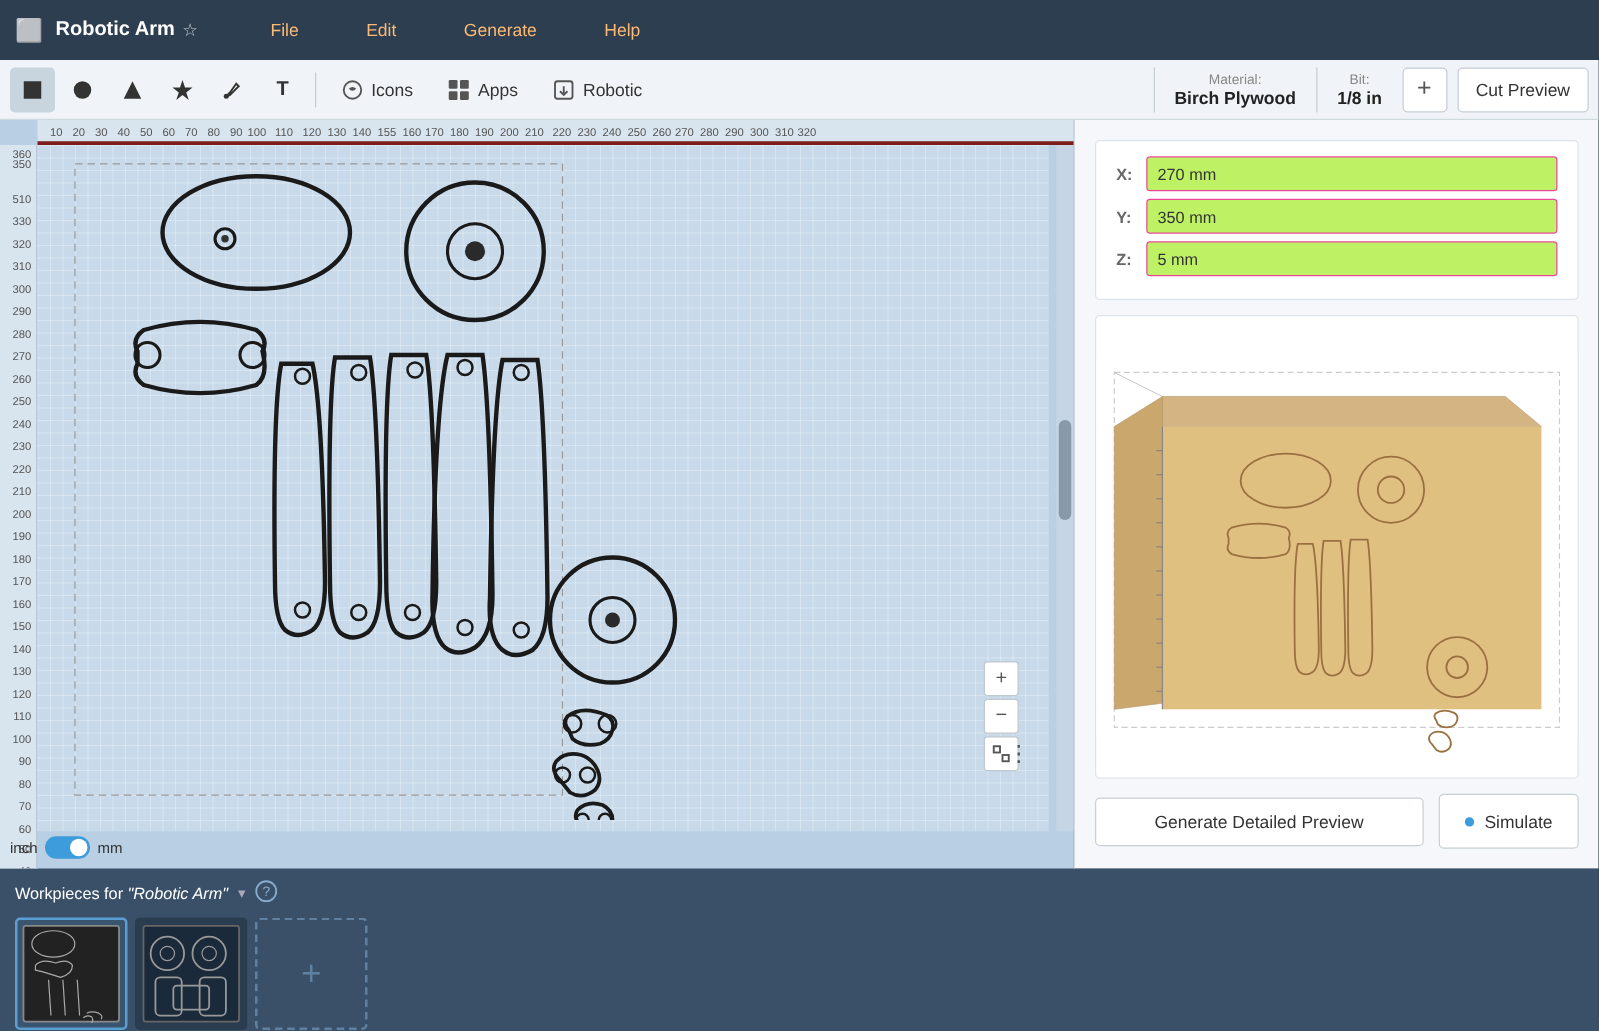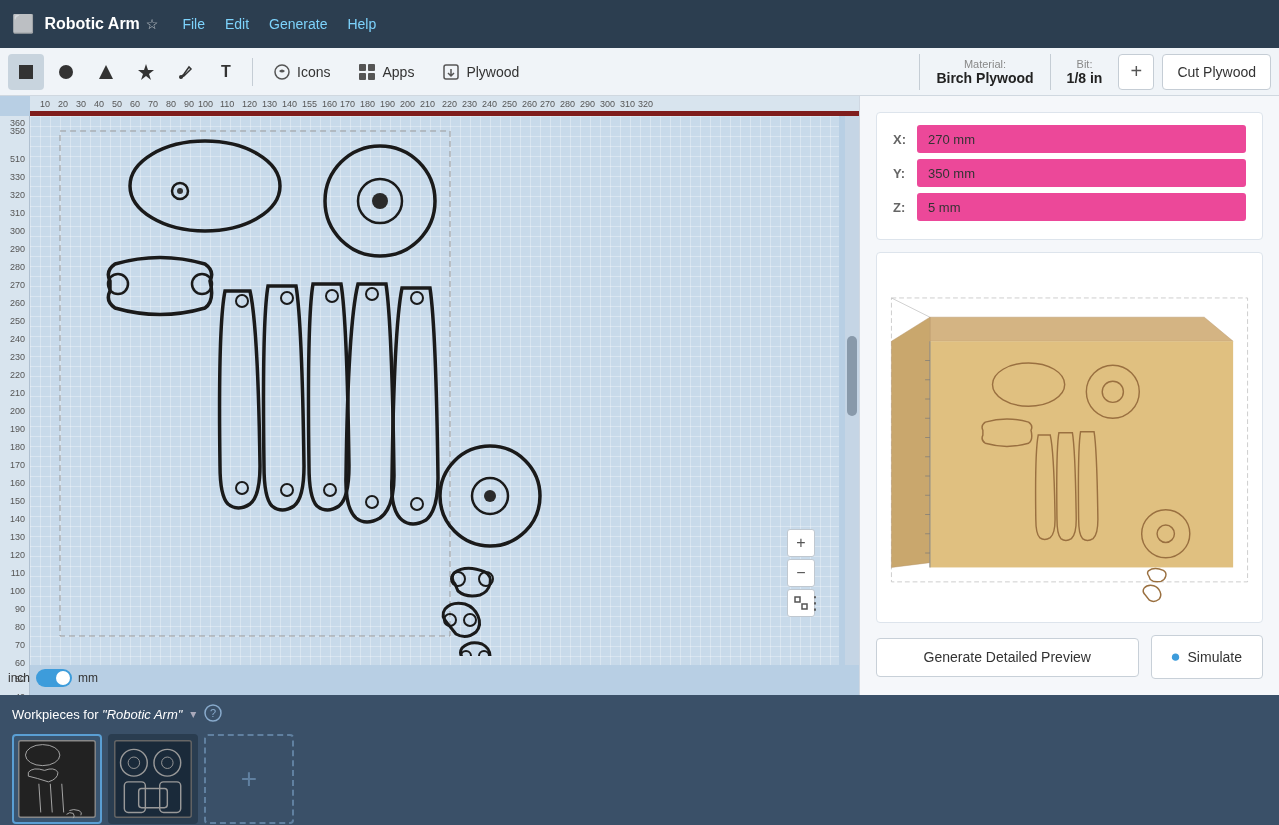--- a/index.html
+++ b/index.html
@@ -12,21 +12,21 @@
       display: flex;
       align-items: center;
       padding: 0 12px;
       color: white;
       flex-shrink: 0;
     }
     #title-bar .window-icon { margin-right: 10px; font-size: 18px; opacity: 0.8; }
     #title-bar .project-name { font-size: 16px; font-weight: 600; margin-right: 6px; }
     #title-bar .star-icon { font-size: 14px; opacity: 0.7; margin-right: 24px; }
     #title-bar .menu-items { display: flex; gap: 20px; }
-    #title-bar .menu-item { color: #7dd3fc; font-size: 14px; cursor: pointer; }
+    #title-bar .menu-item { color: #fdba74; font-size: 14px; cursor: pointer; margin-left: 34px; }
     #carve-button {
       margin-left: auto;
       background: #3d9cdb;
       color: white;
       border: none;
       padding: 10px 32px;
       font-size: 16px;
       font-weight: 600;
       cursor: pointer;
       border-radius: 3px;
@@ -122,21 +122,21 @@
       position: relative;
       overflow: hidden;
     }
 
     
     #ruler-top {
       position: absolute;
       top: 0; left: 30px; right: 0;
       height: 20px;
       background: #d8e4ee;
-      border-bottom: 5px solid #7f1d1d;
+      border-bottom: 3px solid #7f1d1d;
       display: flex;
       align-items: flex-end;
       font-size: 9px;
       color: #555;
       overflow: hidden;
     }
     #ruler-left {
       position: absolute;
       top: 20px; left: 0;
       width: 30px;
@@ -278,26 +278,26 @@
       border: 1px solid #dde4ec;
       border-radius: 4px;
       padding: 12px 16px;
     }
     #material-dimensions h3 { font-size: 13px; color: #555; margin-bottom: 10px; }
     .dim-row { display: flex; align-items: center; margin-bottom: 6px; }
     .dim-label { width: 24px; font-size: 13px; color: #666; font-weight: 600; }
     .dim-input {
       flex: 1;
       height: 28px;
-      border: 3px solid #ec4899;
+      border: 1px solid #ec4899;
       border-radius: 3px;
       padding: 0 8px;
       font-size: 13px;
       color: #333;
-      background: #ec4899;
+      background: #bef264;
     }
 
     
     #preview-3d {
       flex: 1;
       position: relative;
       background: white;
       border: 1px solid #dde4ec;
       border-radius: 4px;
       overflow: hidden;
@@ -459,34 +459,34 @@
         <rect x="1" y="10" width="7" height="7" rx="1" fill="#555"></rect>
         <rect x="10" y="10" width="7" height="7" rx="1" fill="#555"></rect>
       </svg>
     <span>Apps</span>
   </button>
   <button class="tool-text-btn">
     <svg width="18" height="18">
         <rect x="2" y="2" width="14" height="14" rx="2" fill="none" stroke="#555" stroke-width="1.5"></rect>
         <path d="M9,6 L9,12 M6,10 L9,13 L12,10" stroke="#555" stroke-width="1.5" fill="none"></path>
       </svg>
-    <span>Plywood</span>
+    <span>Robotic</span>
   </button>
   <div class="material-info">
     <div class="material-block">
       <div class="label">Material:</div>
       <div class="value">Birch Plywood</div>
     </div>
     <div class="material-block">
       <div class="label">Bit:</div>
       <div class="value">1/8 in</div>
     </div>
     <div class="add-icon-btn">+</div>
     <button class="cut-settings-btn">
-      <span>Cut Plywood</span>
+      <span>Cut Preview</span>
     </button>
   </div>
 </div>
 
 <div id="main">
 
   <div id="canvas-area">
     <div id="canvas-workspace">
 
       <div id="ruler-top">

